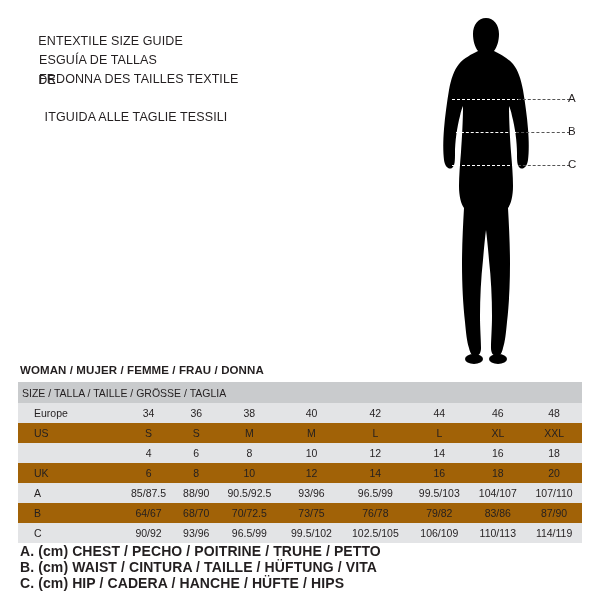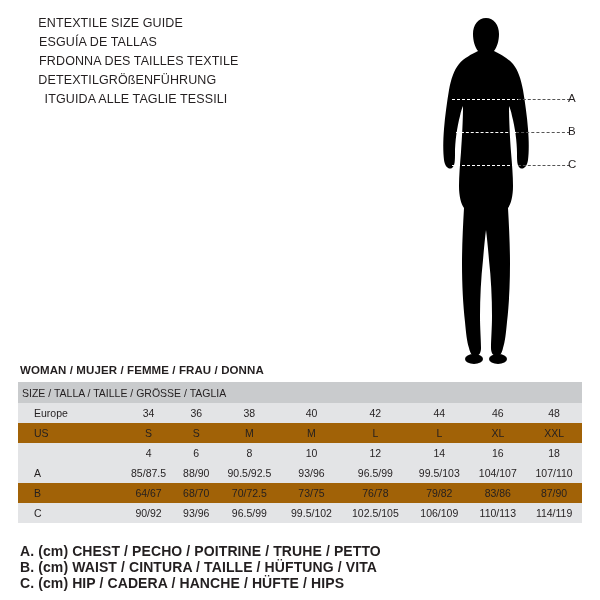--- a/index.html
+++ b/index.html
@@ -40,20 +40,21 @@
     flex: 0 0 36px;
     font-size: 12.5px;
     letter-spacing: 0.2px;
     color: #231f20;
   }
   .title-text {
     font-size: 12.5px;
     letter-spacing: 0.1px;
     color: #231f20;
     white-space: nowrap;
+    margin-top: 18px;
   }
 
   
   .figure {
     position: absolute;
     left: 400px;
     top: 10px;
     width: 190px;
     height: 360px;
   }
@@ -151,21 +152,20 @@
     <div class="title-row">
       <span class="title-lang">ES</span>
       <span class="title-text">GUÍA DE TALLAS</span>
     </div>
     <div class="title-row">
       <span class="title-lang">FR</span>
       <span class="title-text">DONNA DES TAILLES TEXTILE</span>
     </div>
     <div class="title-row">
       <span class="title-lang">DE</span>
-      <span class="title-text">TEXTILGRÖßENFÜHRUNG</span>
     </div>
     <div class="title-row">
       <span class="title-lang">IT</span>
       <span class="title-text">GUIDA ALLE TAGLIE TESSILI</span>
     </div>
   </div>
 
   <div class="figure">
     <svg width="190" height="360" viewBox="0 0 190 360">
       <path fill="#000000" d="
@@ -269,20 +269,31 @@
           <td>4</td>
           <td>6</td>
           <td>8</td>
           <td>10</td>
           <td>12</td>
           <td>14</td>
           <td>16</td>
           <td>18</td>
         </tr>
 
+        <tr class="plain">
+          <td class="rowlabel">UK</td>
+          <td>6</td>
+          <td>8</td>
+          <td>10</td>
+          <td>12</td>
+          <td>14</td>
+          <td>16</td>
+          <td>18</td>
+          <td>20</td>
+        </tr>
 
         <tr class="alt">
           <td class="rowlabel">A</td>
           <td>85/87.5</td>
           <td>88/90</td>
           <td>90.5/92.5</td>
           <td>93/96</td>
           <td>96.5/99</td>
           <td>99.5/103</td>
           <td>104/107</td>

